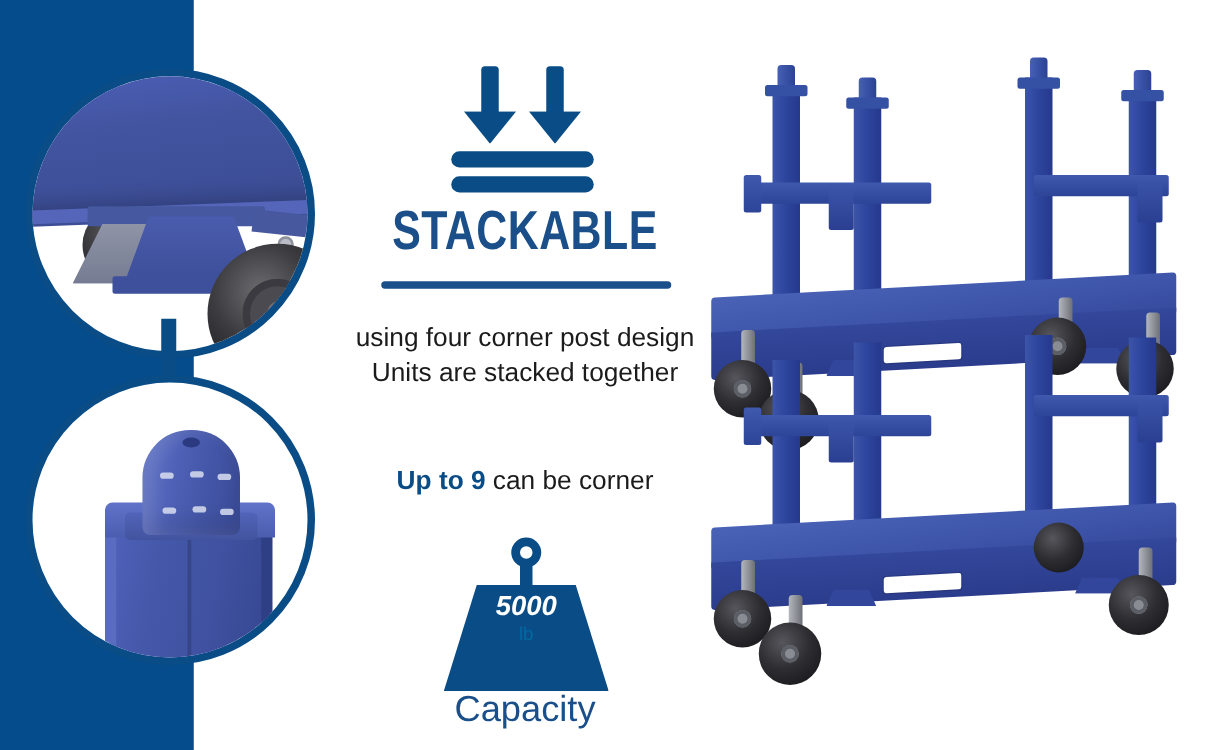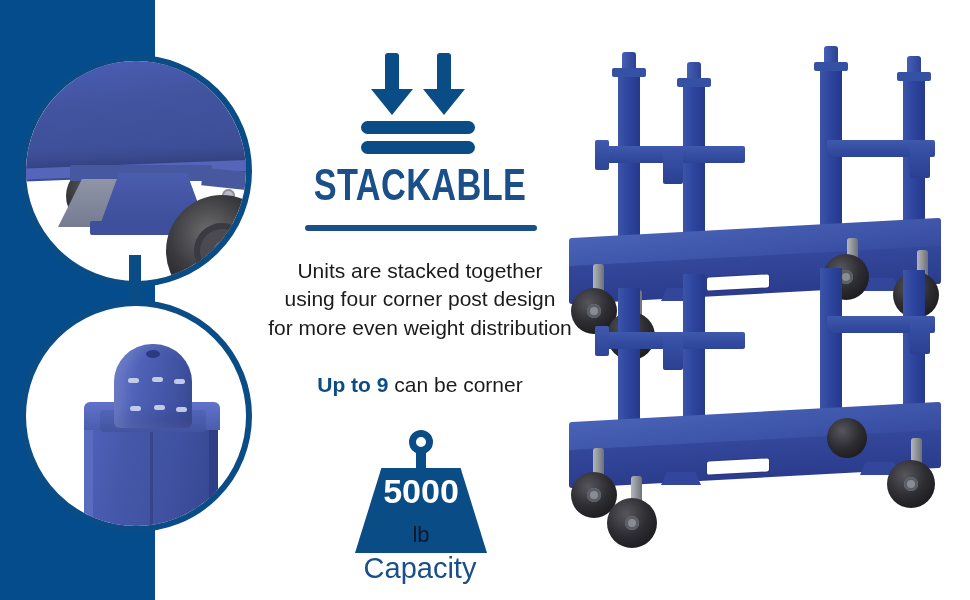--- a/index.html
+++ b/index.html
@@ -202,25 +202,25 @@
   .cap-stem {
     position:absolute; left:81px; top:20px; width:10px; height:22px; background:#0A4C86;
   }
   .cap-weight {
     position:absolute; left:20px; top:38px; width:132px; height:85px;
     background:#0A4C86;
     clip-path:polygon(20% 0%, 80% 0%, 100% 100%, 0% 100%);
   }
   .cap-num {
     position:absolute; left:20px; top:44px; width:132px;
-    font-size:34px; font-weight:bold; color:#ffffff; line-height:1;
+    font-size:22px; font-weight:bold; color:#ffffff; line-height:1;font-style:italic;
   }
   .cap-unit {
-    position:absolute; left:20px; top:94px; width:132px;
-    font-size:22px; color:#0f172a; line-height:1;
+    position:absolute; left:20px; top:70px; width:132px;
+    font-size:15px; color:#0369a1; line-height:1;
   }
   .cap-label {
     position:absolute; left:0; top:124px; width:170px;
     font-size:29px; color:#1A4F8A; line-height:1;
   }
 
   
   .product { position:absolute; left:555px; top:40px; width:415px; height:525px; }
 
   .cart { position:absolute; left:0; width:415px; height:300px; }
@@ -347,23 +347,22 @@
         <div class="hd"></div>
       </div>
       <div class="st-bar b1"></div>
       <div class="st-bar b2"></div>
     </div>
 
     <div class="headline">STACKABLE</div>
     <div class="rule"></div>
 
     <div class="body-copy">
+      <div>using four corner post design</div>
       <div>Units are stacked together</div>
-      <div>using four corner post design</div>
-      <div>for more even weight distribution</div>
     </div>
 
     <div class="emphasis"><b>Up to 9</b><span> can be corner</span></div>
 
     <div class="capacity">
       <div class="cap-hook"></div>
       <div class="cap-stem"></div>
       <div class="cap-weight"></div>
       <div class="cap-num">5000</div>
       <div class="cap-unit">lb</div>

